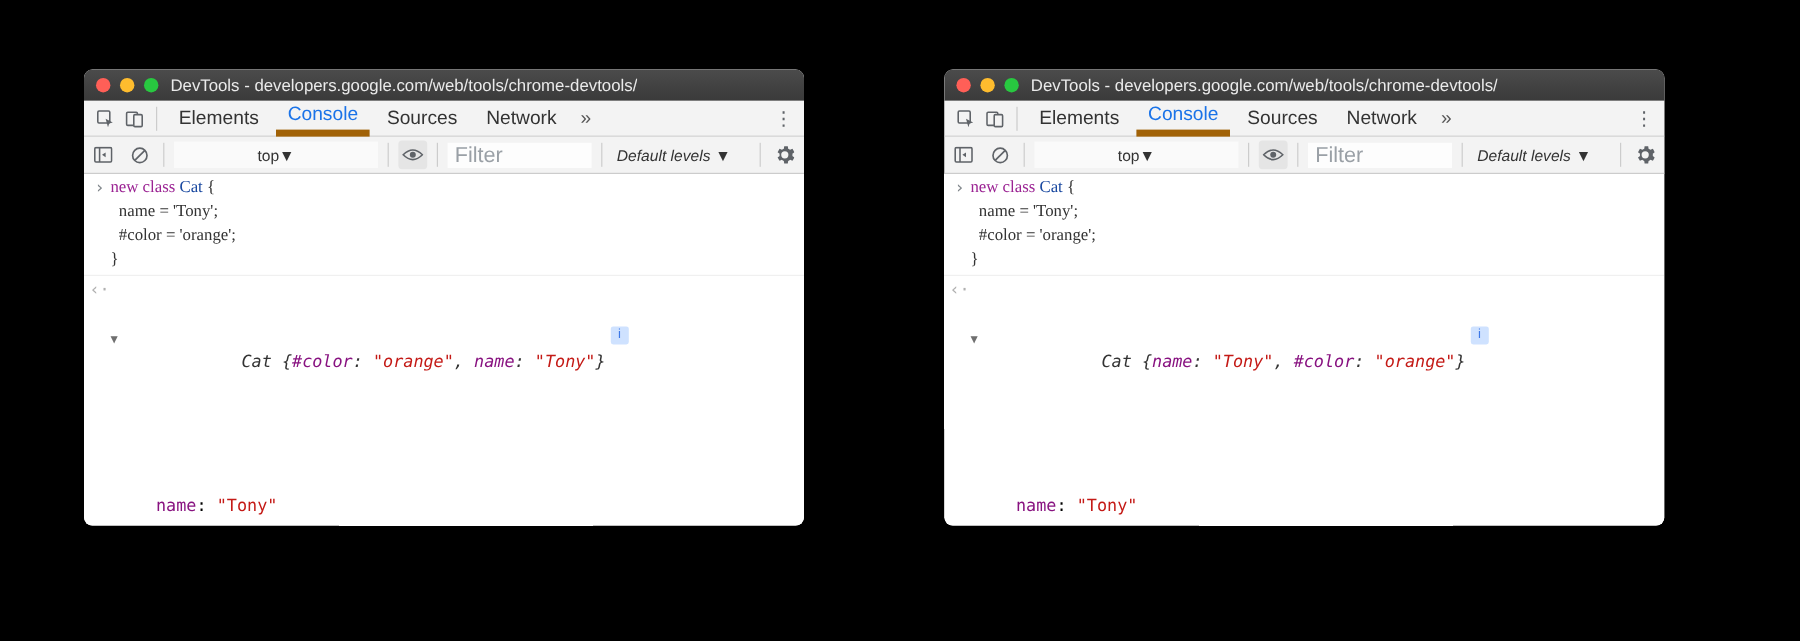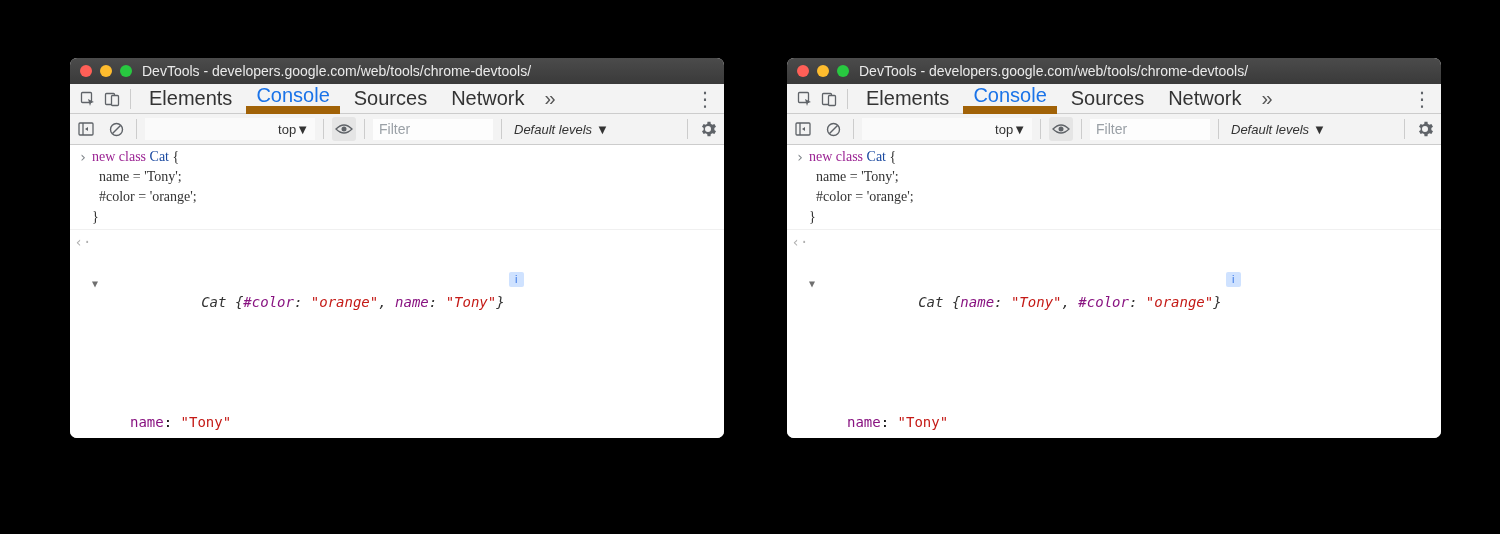--- a/index.html
+++ b/index.html
@@ -8,21 +8,21 @@
     background: #000;
     width: 1500px;
     height: 534px;
     font-family: -apple-system, "Helvetica Neue", Arial, sans-serif;
     font-size: 13px;
     display: flex;
     position: relative;
   }
   .window {
     position: absolute;
-    width: 654px;
+    width: 600px;
     height: 380px;
     background: #fff;
     border-radius: 7px;
     box-shadow: 0 20px 50px rgba(0,0,0,0.5);
     overflow: hidden;
     display: flex;
     flex-direction: column;
   }
   .window.left { left: 70px; top: 58px; }
   .window.right { left: 787px; top: 58px; }
@@ -47,53 +47,53 @@
 
   
   .tabbar {
     height: 30px;
     background: #f3f3f3;
     border-bottom: 1px solid #ccc;
     display: flex;
     align-items: center;
     padding: 0 8px;
     color: #555;
-    font-size: 20px;
+    font-size: 16px;
     flex-shrink: 0;
     gap: 4px;
   }
   .tabbar .icon { width: 20px; height: 20px; display:flex; align-items:center; justify-content:center; color:#5f6368;}
   .tab { padding: 0 10px; height: 30px; display:flex; align-items:center; cursor:pointer; color:#333;}
-  .tab.active { color:#1a73e8; border-bottom:8px solid #a16207; margin-bottom:-1px;}
+  .tab.active { color:#1a73e8; border-bottom:6px solid #a16207; margin-bottom:-1px;}
   .tabbar .chev { padding: 0 6px; color:#555;}
   .tabbar .flex { flex:1; }
   .tabbar .menu-dots { letter-spacing:1px; color:#5f6368;}
 
   
   .toolbar {
     height: 31px;
     background: #f3f3f3;
     border-bottom: 1px solid #ccc;
     display: flex;
     align-items: center;
     padding: 0 4px;
     gap: 6px;
     font-size: 13px;
     color: #5f6368;
     flex-shrink: 0;
   }
   .toolbar .sep { width:1px; height: 20px; background:#ccc; margin: 0 2px;}
   .ctx-select {
-    display:flex; align-items:center; justify-content:flex-end;
+    display:flex; align-items:center; justify-content:center;
     padding: 2px 6px; min-width: 170px; height: 22px;
     color:#333; background:#fafafa;
   }
   .filter-input {
     border:none; background:#fdfdfd; padding:3px 6px; width:120px; height:21px;
-    outline: none; color:#333; font-size:14px;
+    outline: none; color:#333; font-size:18px;
   }
   .filter-input::placeholder { color:#9aa0a6; }
   .levels-select { display:flex; align-items:center; gap:4px; color:#333; padding: 0 4px; font-style: italic;}
   .toolbar .flex { flex:1;}
   .icon-btn { width: 24px; height: 24px; display:flex; align-items:center; justify-content:center; cursor:pointer; color:#5f6368;}
   .eye-wrap { background:#e5e5e5; border-radius:3px; padding:1px 2px; }
 
   
   .console {
     flex:1;

